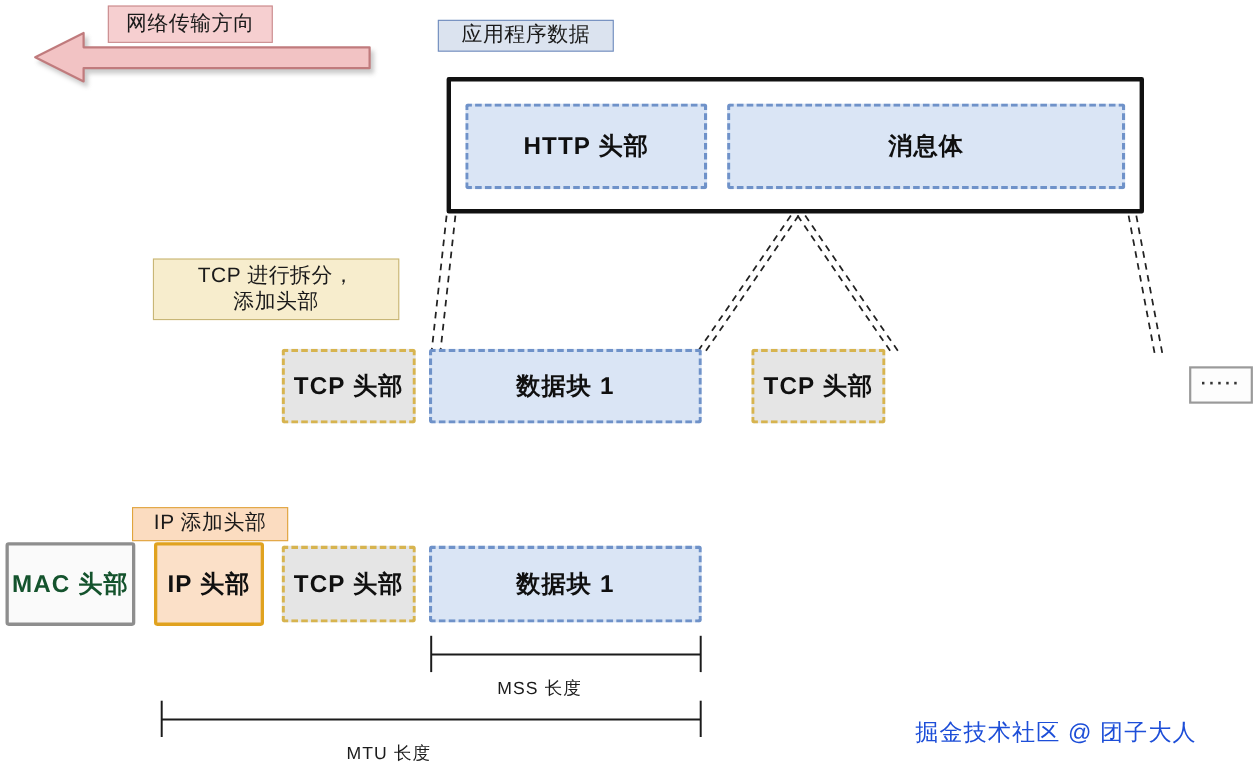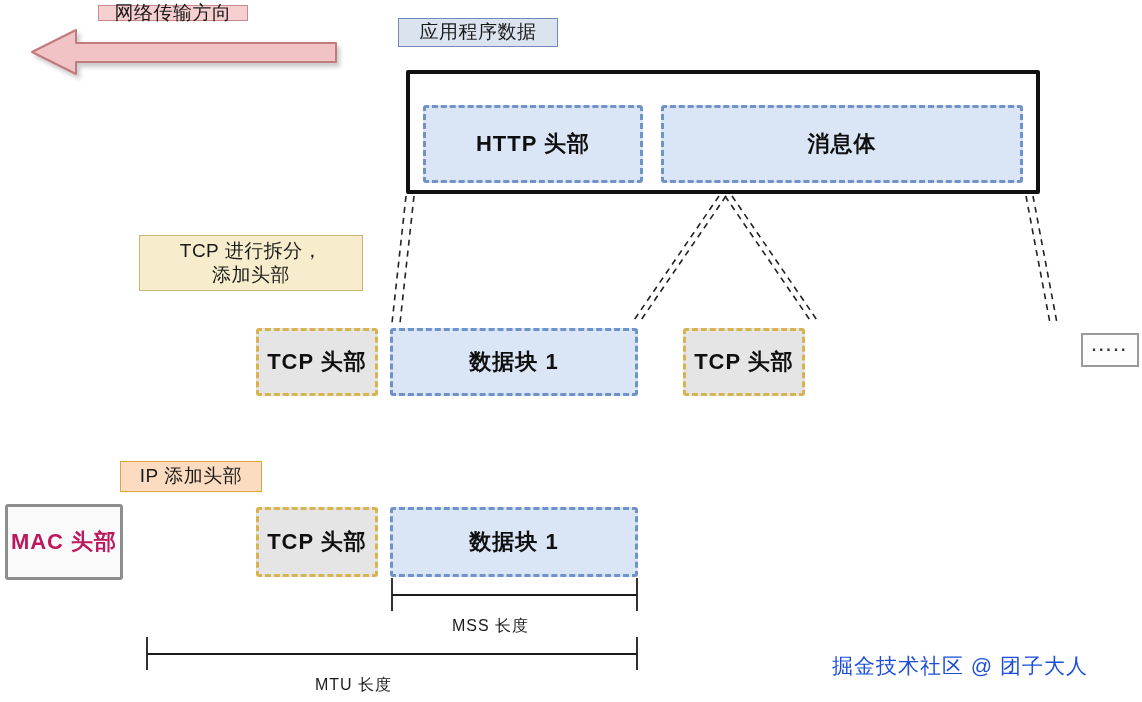--- a/index.html
+++ b/index.html
@@ -46,41 +46,40 @@
   
   .arrow-wrap{filter:drop-shadow(3px 4px 2px rgba(140,140,140,.45));}
 
   
   .pbox{
     display:flex;align-items:center;justify-content:center;
     font-size:22px;
     font-weight:bold;
     color:#101010;
     letter-spacing:1px;
-    margin-top:11px;
   }
   .box-blue{
     background:#dae5f5;
     border:3px dashed #6f92c9;
     border-radius:3px;
   }
   .box-yellow{
     background:#fbeecb;
     border:3px dashed #d9b košt;
   }
   .box-yellow{
     background:#e5e5e5;
     border:3px dashed #d7b44f;
     border-radius:3px;
   }
   .box-white{
     background:#fafafa;
     border:3px solid #8e8e8e;
     border-radius:3px;
-    color:#be185d;
+    color:#14532d;
   }
   .box-orange{
     background:#fbe0c8;
     border:3px solid #e0a21f;
     border-radius:3px;
   }
   .box-dots{
     background:#fdfdfd;
     border:2px solid #9a9a9a;
     display:flex;align-items:center;justify-content:center;
@@ -117,21 +116,21 @@
 <body>
 
 <div id="stage">
 
   <div class="abs arrow-wrap" style="left:30px;top:28px;width:308px;height:48px;">
     <svg width="308" height="48" viewBox="0 0 308 48">
       <polygon points="2,24 46,2 46,15 306,15 306,34 46,34 46,46" fill="#f2c3c4" stroke="#c07b7d" stroke-width="2" stroke-linejoin="round"></polygon>
     </svg>
   </div>
 
-  <div class="abs chip chip-pink" style="left:98px;top:5px;width:150px;height:16px;">网络传输方向</div>
+  <div class="abs chip chip-pink" style="left:98px;top:5px;width:150px;height:34px;">网络传输方向</div>
 
   <div class="abs chip chip-blue" style="left:398px;top:18px;width:160px;height:29px;">应用程序数据</div>
 
   <div class="abs outer-container" style="left:406px;top:70px;width:634px;height:124px;"></div>
 
   <div class="abs pbox box-blue" style="left:423px;top:94px;width:220px;height:78px;">HTTP 头部</div>
 
   <div class="abs pbox box-blue" style="left:661px;top:94px;width:362px;height:78px;">消息体</div>
 
   <div class="abs" style="left:0;top:0;width:1142px;height:702px;pointer-events:none;">
@@ -160,20 +159,21 @@
 
   <div class="abs pbox box-yellow" style="left:683px;top:317px;width:122px;height:68px;">TCP 头部</div>
 
 
   <div class="abs box-dots" style="left:1081px;top:333px;width:58px;height:34px;">·····</div>
 
   <div class="abs chip chip-peach" style="left:120px;top:440px;width:142px;height:31px;margin-top:21px;">IP 添加头部</div>
 
   <div class="abs pbox box-white" style="left:5px;top:493px;width:118px;height:76px;">MAC 头部</div>
 
+  <div class="abs pbox box-orange" style="left:140px;top:493px;width:100px;height:76px;">IP 头部</div>
 
   <div class="abs pbox box-yellow" style="left:256px;top:496px;width:122px;height:70px;">TCP 头部</div>
 
   <div class="abs pbox box-blue" style="left:390px;top:496px;width:248px;height:70px;">数据块 1</div>
 
   <div class="abs" style="left:0;top:0;width:1142px;height:702px;pointer-events:none;">
     <svg width="1142" height="702" viewBox="0 0 1142 702">
 
       <line x1="392" y1="578" x2="392" y2="611" stroke="#1b1b1b" stroke-width="1.8"></line>
       <line x1="637" y1="578" x2="637" y2="611" stroke="#1b1b1b" stroke-width="1.8"></line>

